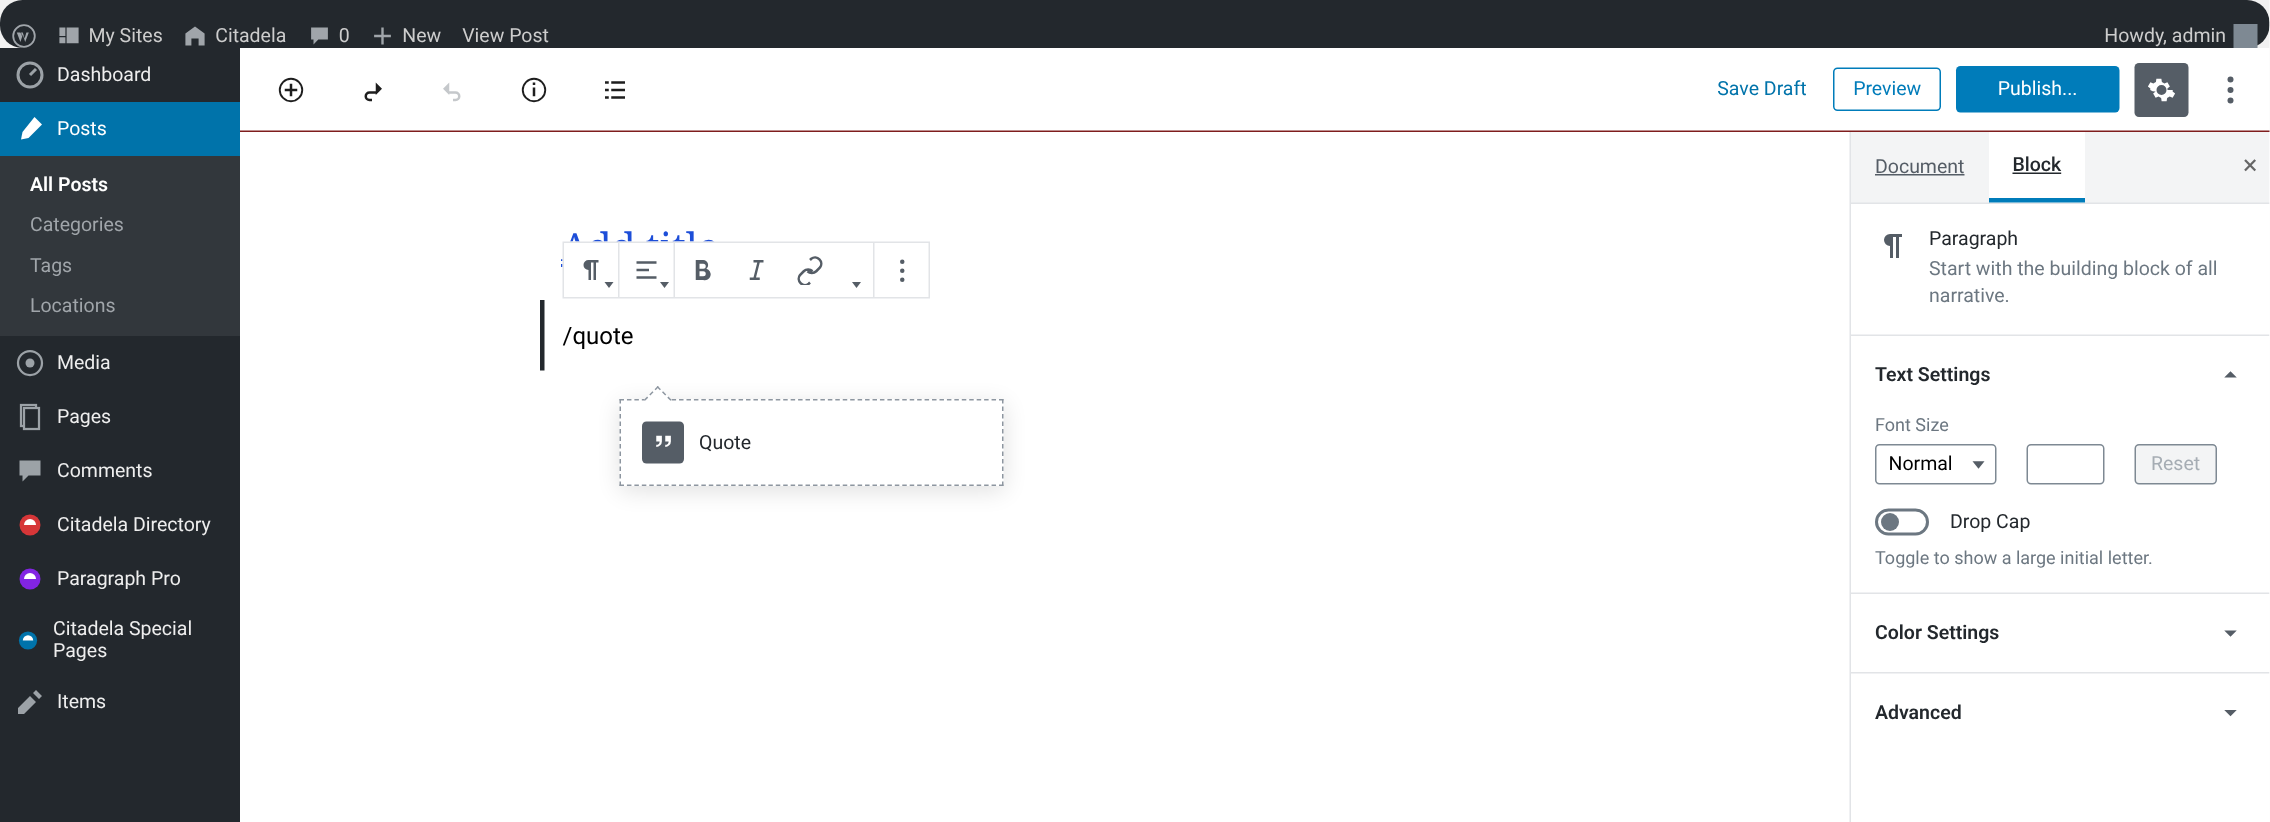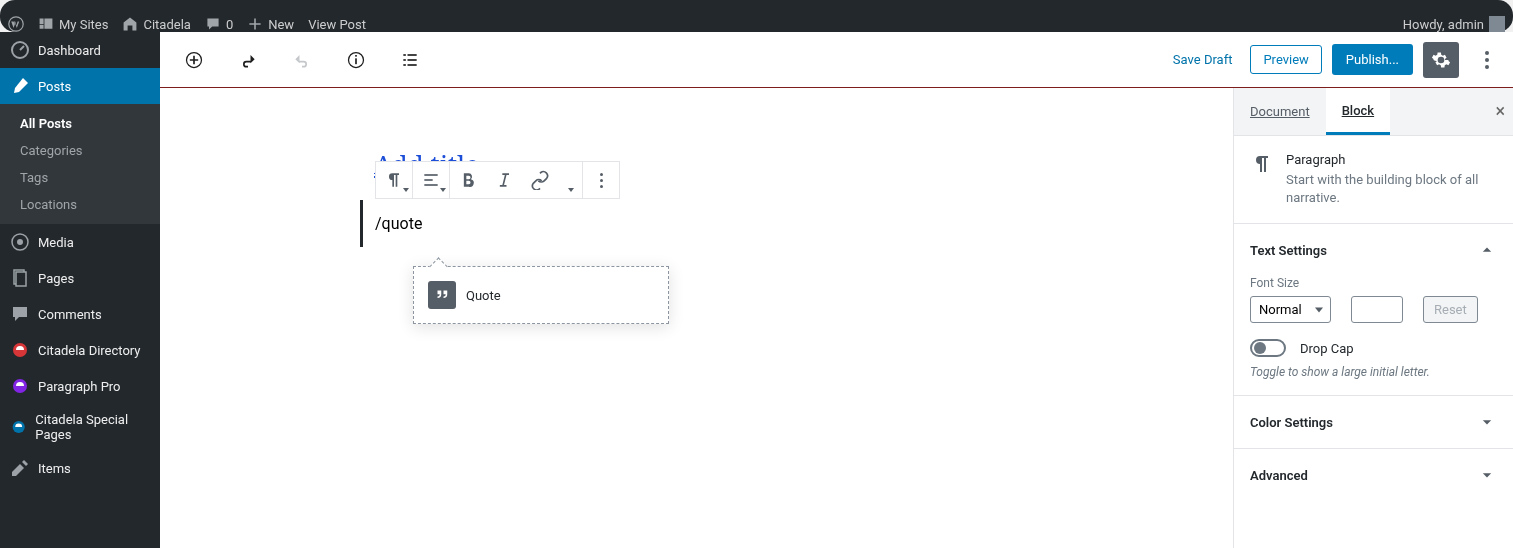--- a/index.html
+++ b/index.html
@@ -26,21 +26,21 @@
   
   .editor { position: absolute; top: 32px; left: 160px; right: 0; bottom: 0; background: #fff; }
   .editor-topbar { height: 56px; border-bottom: 1px solid #7f1d1d; display: flex; align-items: center; justify-content: space-between; padding: 0 8px 0 16px; }
   .topbar-left { display: flex; align-items: center; gap: 18px; }
   .topbar-right { display: flex; align-items: center; gap: 10px; }
   .icon-btn { width: 36px; height: 36px; display: flex; align-items: center; justify-content: center; cursor: pointer; border-radius: 4px; color: #555;}
   .icon-btn svg { width: 20px; height: 20px; fill: #1e1e1e; }
   .icon-btn.disabled svg { fill: #c5c8cb; }
   .link-btn { color: #0073aa; cursor: pointer; font-size: 13px; padding:6px 8px;}
   .btn-outline { border: 1px solid #007cba; color: #007cba; background: #fff; padding: 6px 12px; border-radius: 3px; cursor: pointer; }
-  .btn-primary { background: #007cba; color: #fff; border: none; padding: 8px 14px; border-radius: 3px; cursor: pointer; }
+  .btn-primary { background: #007cba; color: #fff; border: none; padding: 8px 28px; border-radius: 3px; cursor: pointer; }
   .btn-dark { background: #555d66; color: #fff; border: none; width: 36px; height: 36px; border-radius: 3px; display:flex;align-items:center;justify-content:center;cursor:pointer;}
   .btn-dark svg{fill:#fff;width:20px;height:20px;}
   .more-v{display:flex;flex-direction:column;gap:3px;justify-content:center;align-items:center;width:36px;height:36px;cursor:pointer;}
   .more-v span{width:4px;height:4px;border-radius:50%;background:#555d66;}
 
   
   .canvas { position: absolute; top: 56px; left: 0; right: 280px; bottom: 0; overflow: auto; }
   .canvas-inner { width: 620px; margin: 40px auto 0 200px; }
   .title-placeholder { font-family: "Noto Serif", Georgia, serif; font-size: 26px; color: #1d4ed8; font-weight: 400; padding: 18px 0 18px 14px; text-decoration: underline;}
   .block-wrap { position: relative; border-left: 3px solid #23282d;}
@@ -77,21 +77,21 @@
   .para-desc{color:#6c7781;font-size:13px;line-height:1.4;margin-top:4px;}
   .setting-label{font-size:12px;color:#6c7781;margin-bottom:6px;display:block;}
   select.font-size{border:1px solid #7e8993;border-radius:3px;padding:5px 28px 5px 8px;background:#fff;appearance:none;position:relative;}
   .select-wrap{position:relative;display:inline-block;}
   .select-wrap .caret{position:absolute;right:8px;top:50%;transform:translateY(-50%);width:0;height:0;border-left:4px solid transparent;border-right:4px solid transparent;border-top:5px solid #555d66;pointer-events:none;}
   input.num{border:1px solid #7e8993;border-radius:3px;padding:5px;width:52px;}
   button.reset{border:1px solid #7e8993;background:#f3f4f5;color:#a6adb4;padding:5px 10px;border-radius:3px;cursor:not-allowed;text-align:right;}
   .toggle-row{display:flex;align-items:center;gap:14px;margin-top:16px;}
   .toggle{width:36px;height:18px;border:2px solid #6c7781;border-radius:10px;position:relative;cursor:pointer;}
   .toggle .knob{width:12px;height:12px;border-radius:50%;background:#6c7781;position:absolute;top:1px;left:2px;}
-  .hint{font-style:italic;color:#6c7781;font-size:12px;margin-top:8px;}
+  .hint{color:#6c7781;font-size:12px;margin-top:8px;}
   .flexgap{display:flex;gap:20px;align-items:flex-end;}
 </style>
 </head>
 <body>
 
 <div class="adminbar">
   <div class="left">
     <div class="item">
         <svg viewBox="0 0 20 20">
           <circle cx="10" cy="10" r="9" fill="none" stroke="#a0a5aa" stroke-width="1.5"></circle>

